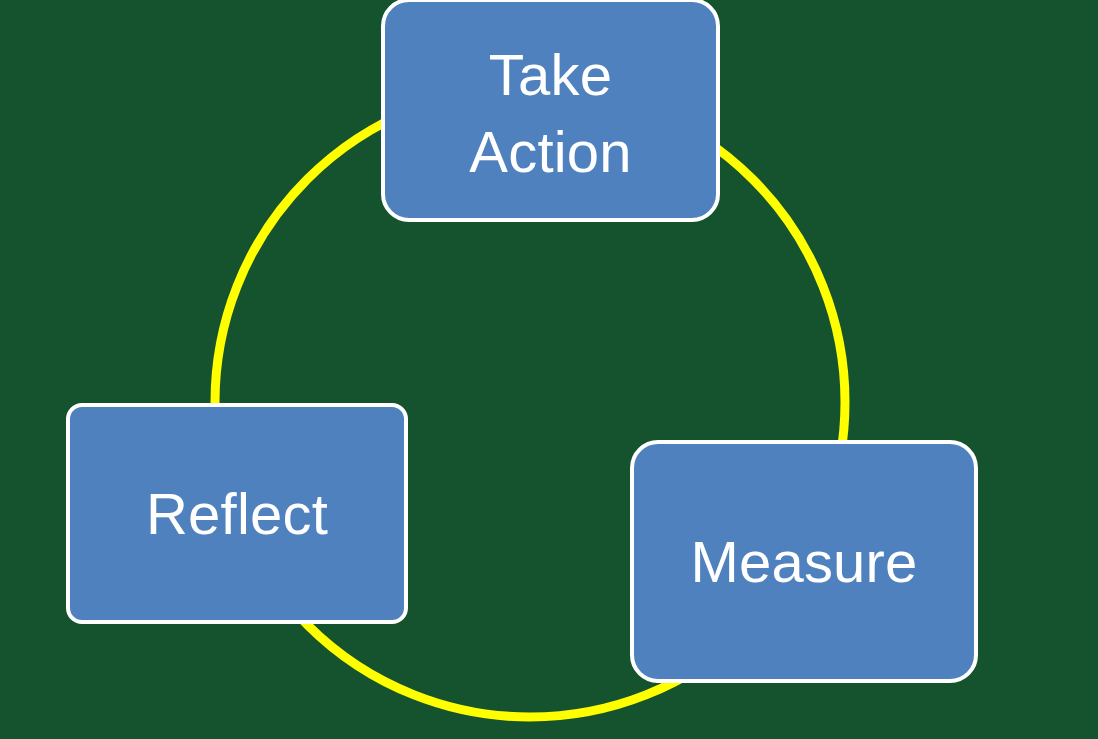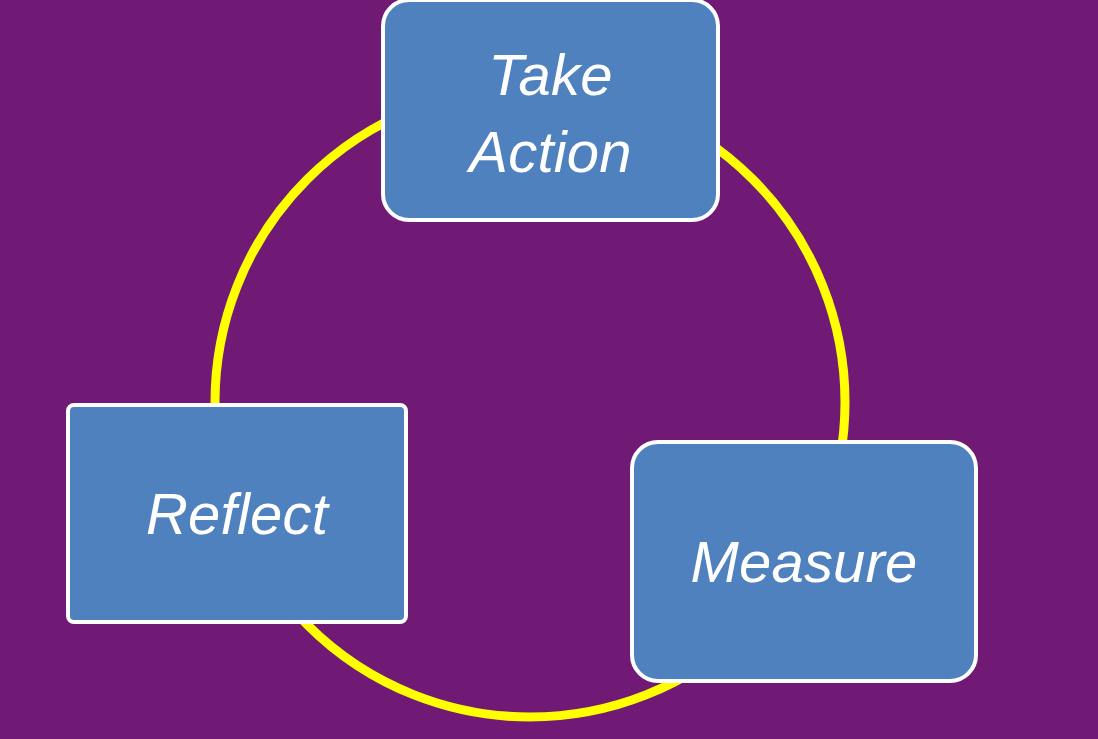--- a/index.html
+++ b/index.html
@@ -56,33 +56,33 @@
   #node-measure {
     left: 630px;
     top: 440px;
     width: 348px;
     height: 243px;
   }
 </style>
 </head>
 <body style="background: rgb(0, 0, 0);">
 
-<div id="canvas" style="background: #701a75; font-style: italic;">
+<div id="canvas" style="background: #14532d;">
 
   <svg id="cycle-arrow-svg" viewBox="0 0 1098 739" xmlns="http://www.w3.org/2000/svg">
 
     <circle cx="530" cy="402" r="315" fill="none" stroke="#FFFF00" stroke-width="9"></circle>
   </svg>
 
   <div class="node-box" id="node-take-action" style="background: rgb(78, 129, 189); border-color: rgb(255, 255, 255); color: rgb(255, 255, 255); border-radius: 28px;">
     <span>Take
 Action</span>
   </div>
 
   <div class="node-box" id="node-measure" style="background: rgb(78, 129, 189); border-color: rgb(255, 255, 255); color: rgb(255, 255, 255); border-radius: 28px;">
     <span>Measure</span>
   </div>
 
-  <div class="node-box" id="node-reflect" style="background: rgb(78, 129, 189); border-color: rgb(255, 255, 255); color: rgb(255, 255, 255); border-radius: 8px;">
+  <div class="node-box" id="node-reflect" style="background: rgb(78, 129, 189); border-color: rgb(255, 255, 255); color: rgb(255, 255, 255); border-radius: 16px;">
     <span>Reflect</span>
   </div>
 
 </div>
 
 </body></html>

